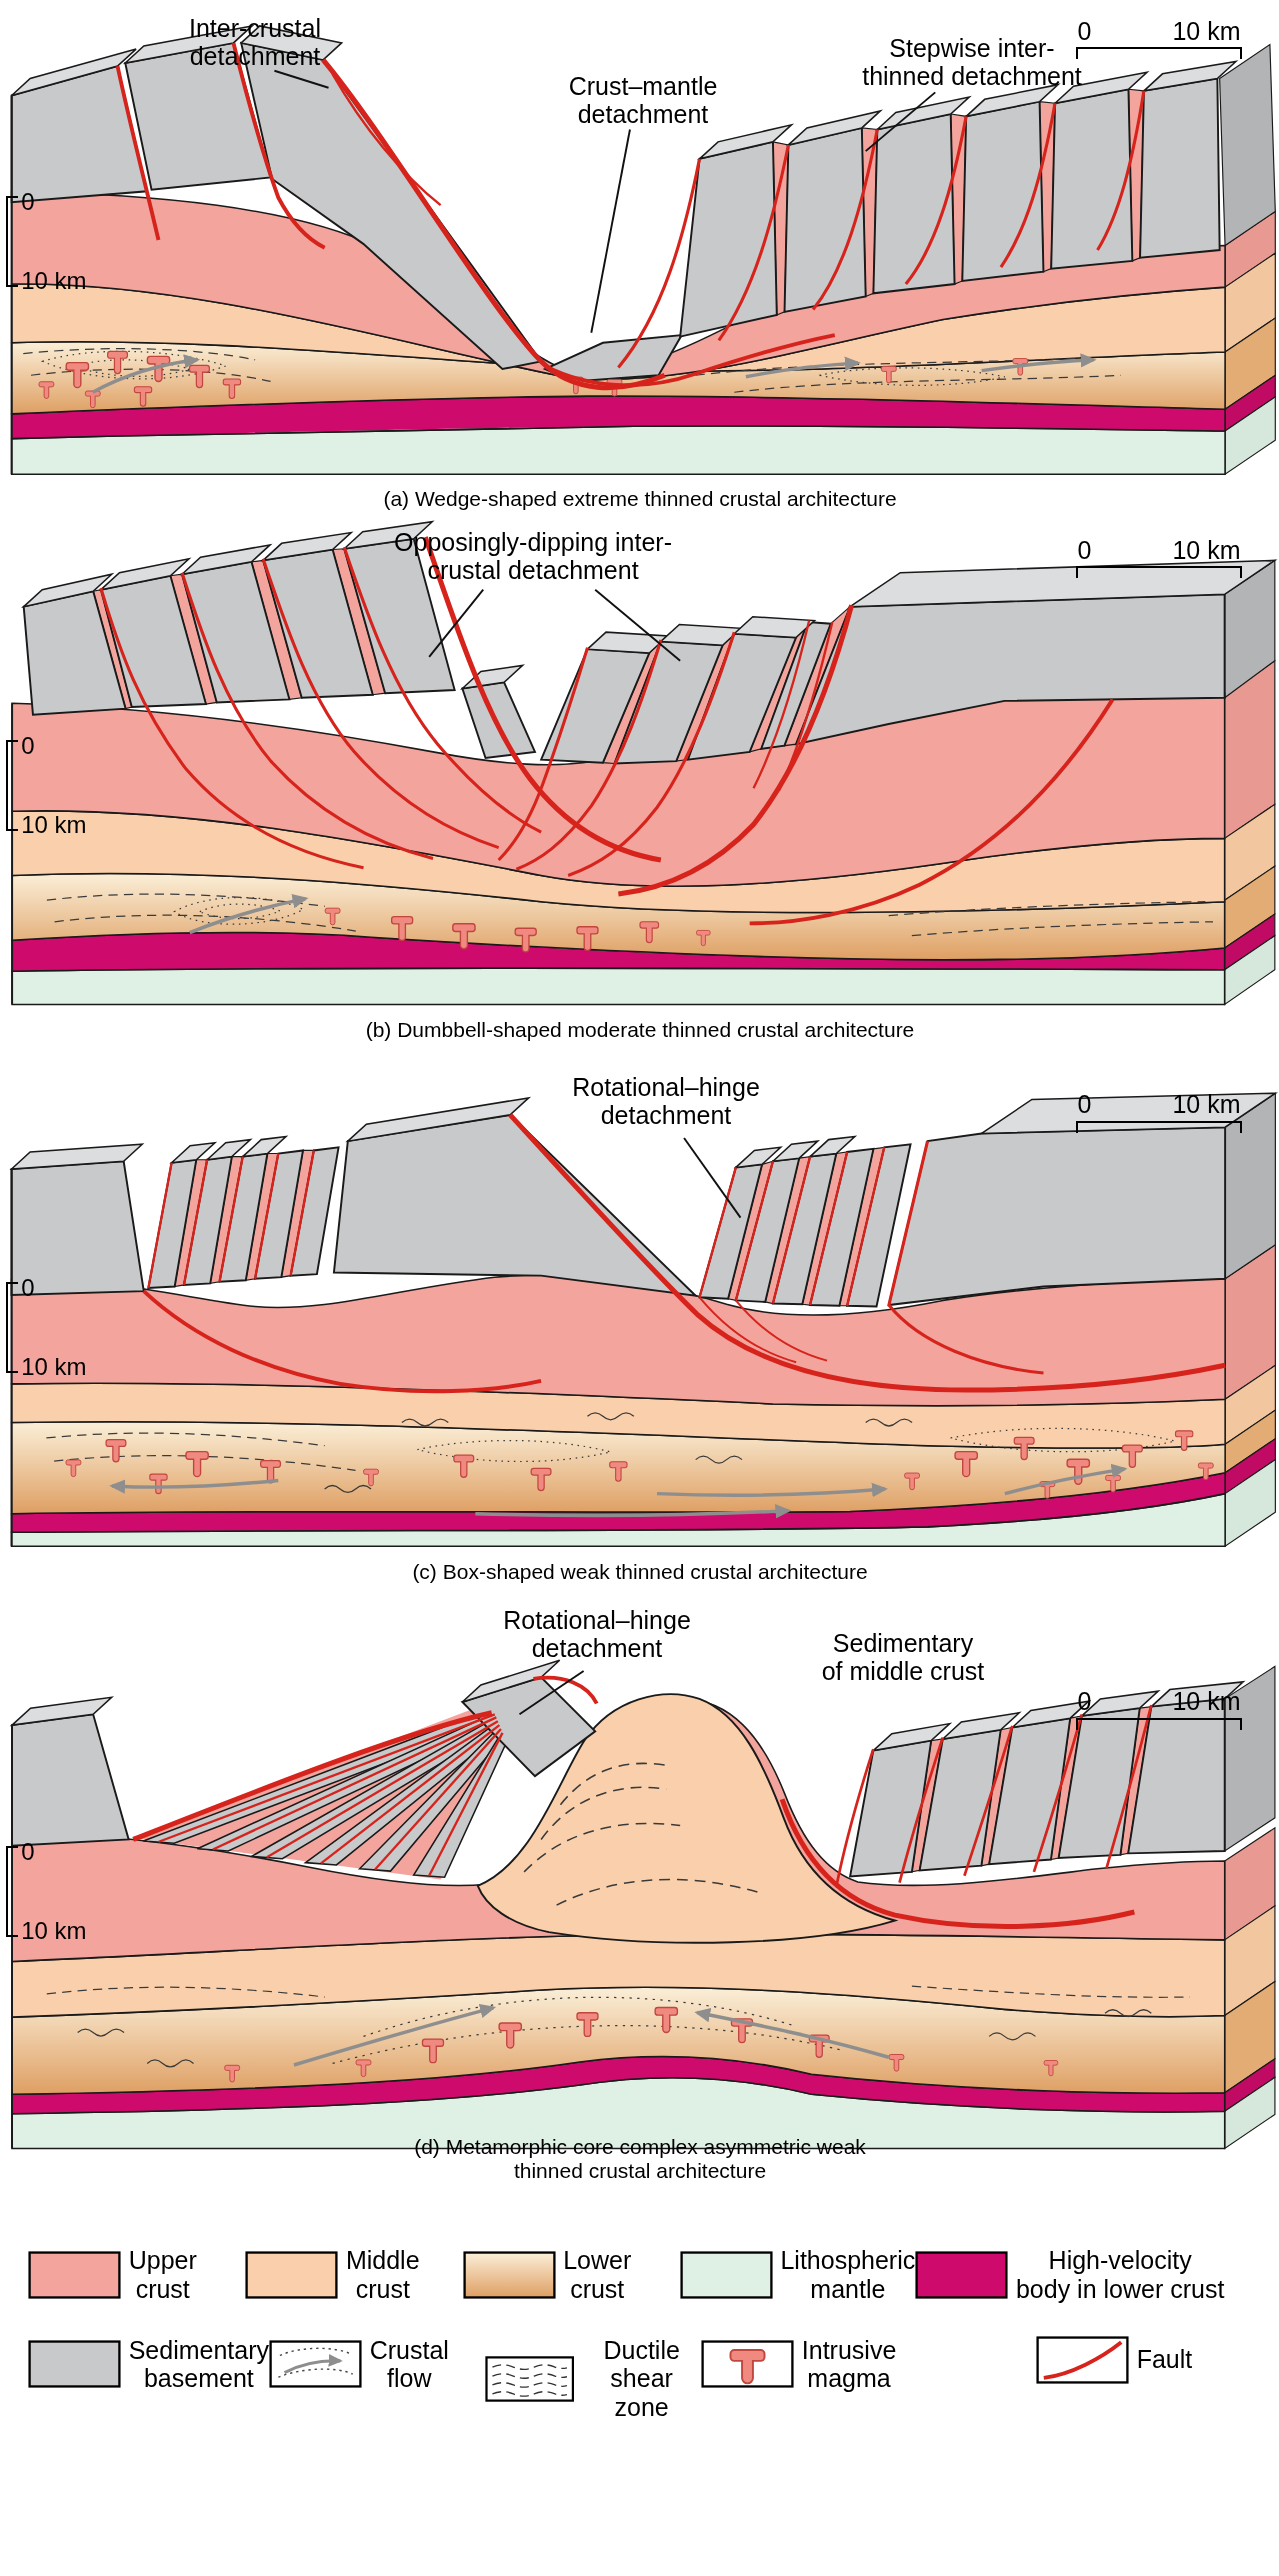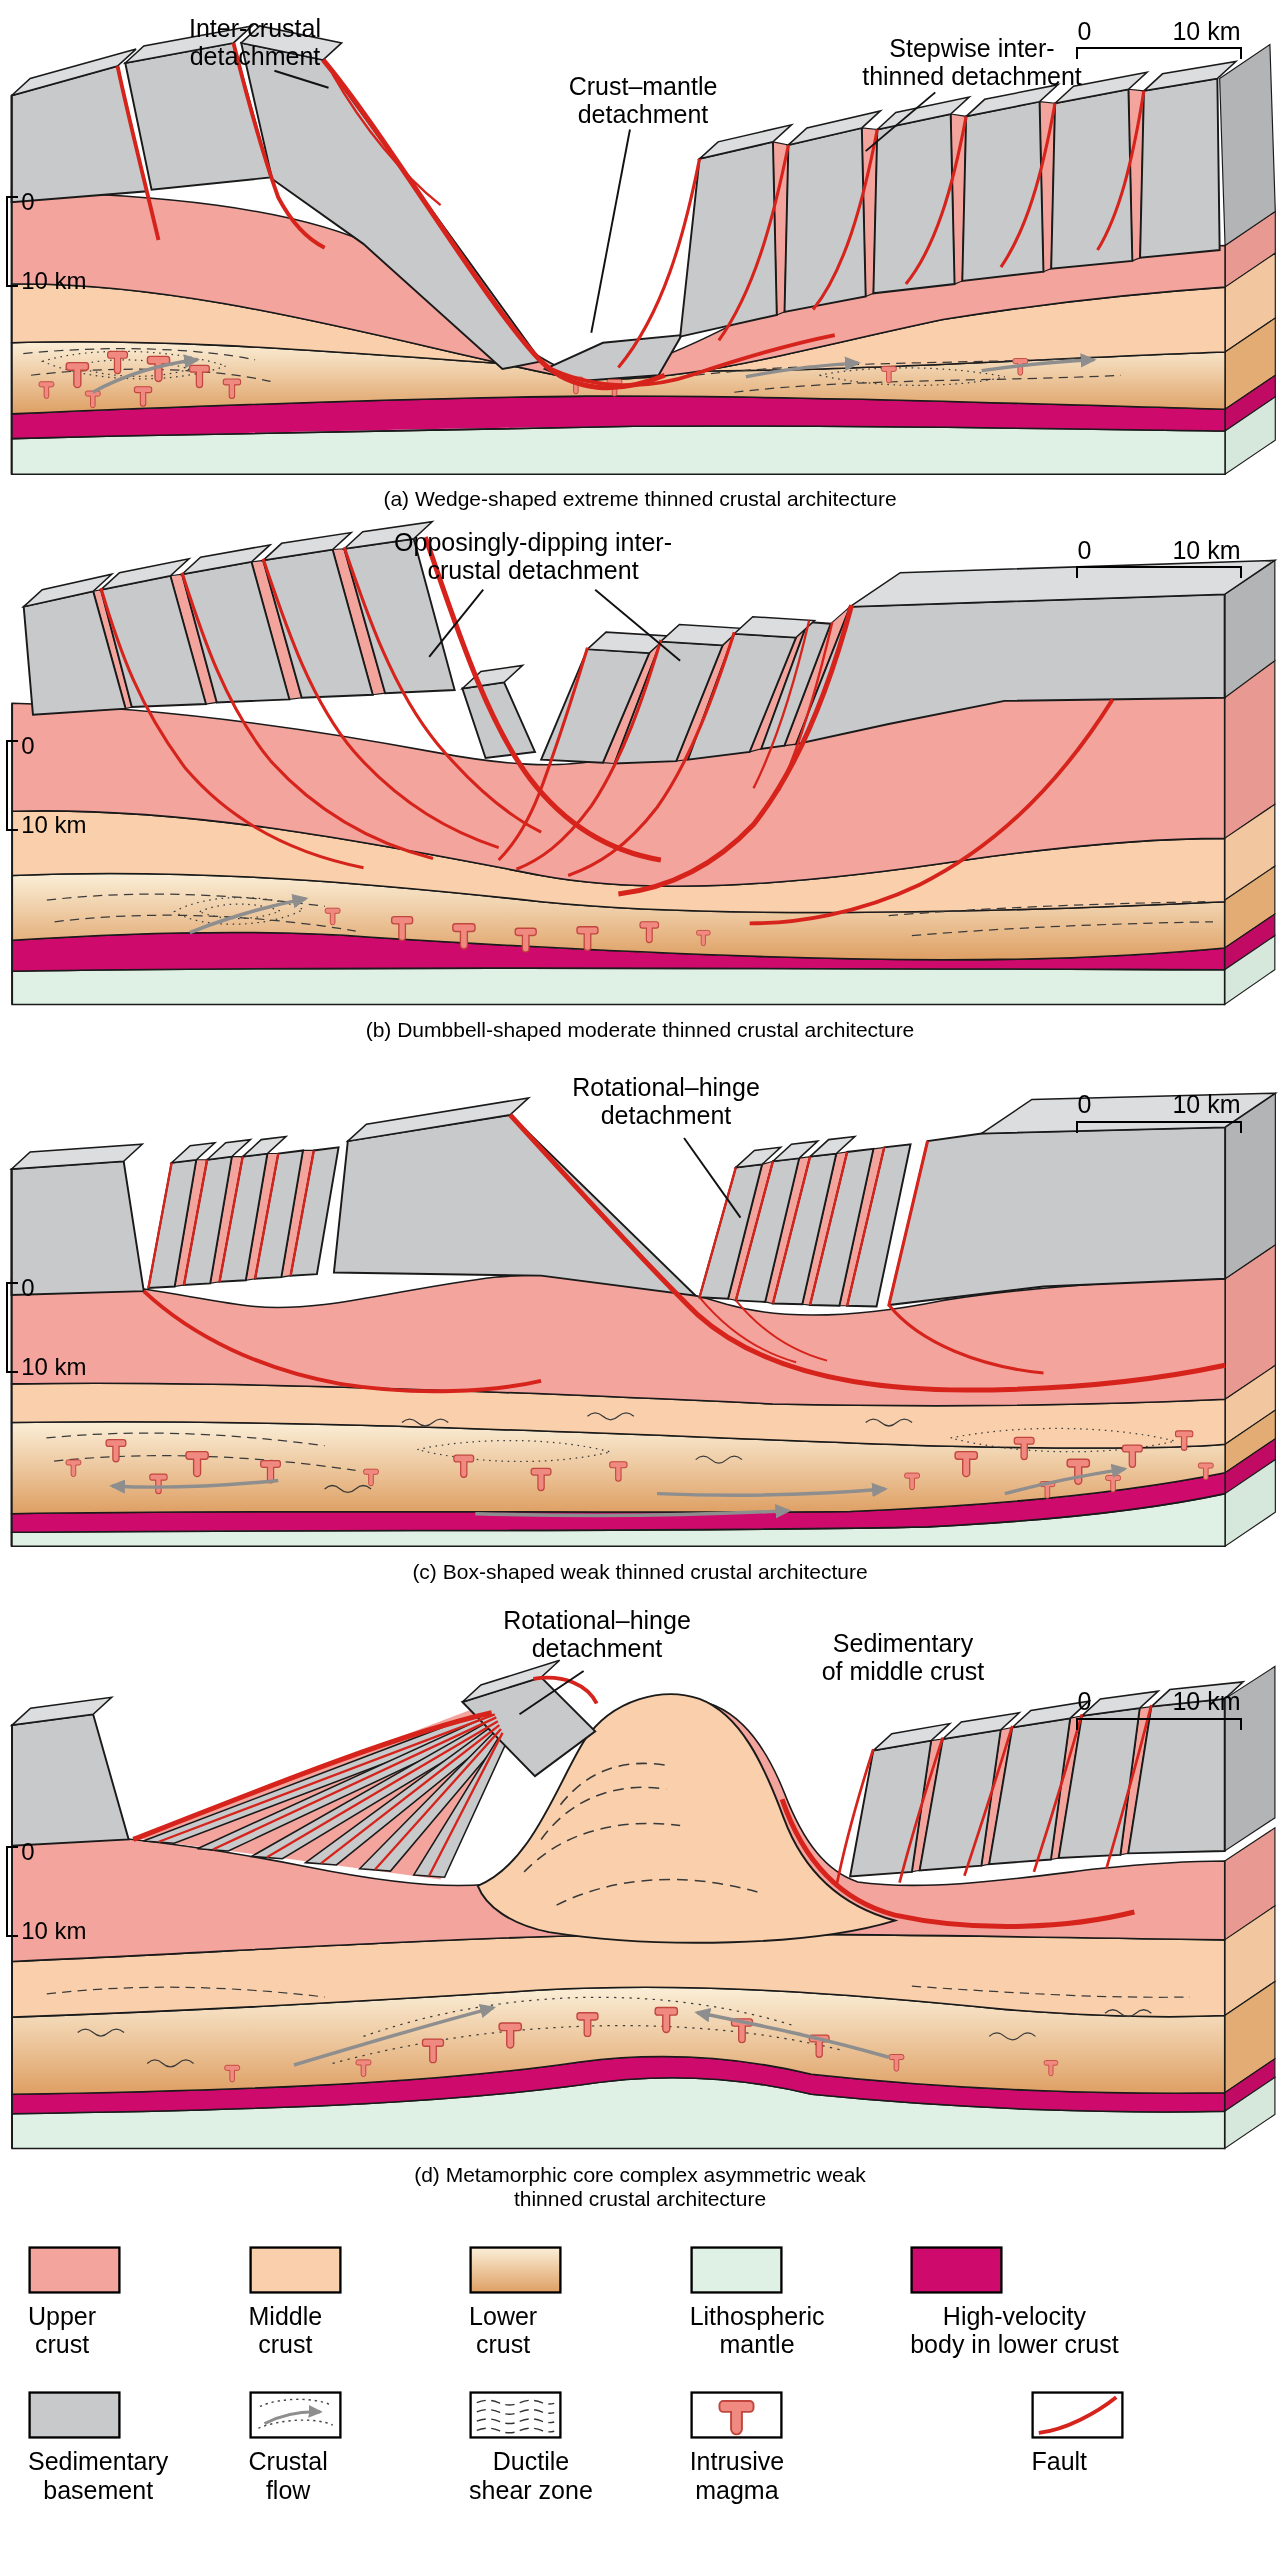--- a/index.html
+++ b/index.html
@@ -15,21 +15,21 @@
   .ds:before,.ds:after{content:"";position:absolute;left:0;width:10px;height:2.3px;background:#000}
   .ds:before{top:0}
   .ds:after{bottom:0}
   .ds span{position:absolute;left:13px;font-size:24px;white-space:nowrap}
   .ds .d0{top:-7.7px}
   .ds .d10{bottom:-7.7px}
   .legend{position:absolute;left:0;top:2226px;width:1280px;height:350px}
   .lrow{display:flex;padding:0 28px;align-items:flex-start}
   .lrow1{margin-top:20px}
   .lrow2{margin-top:32px}
-  .litem{flex:1;display:flex;flex-direction:column;align-items:flex-start;gap:7.7px}
+  .litem{flex:1;display:flex;flex-direction:row;align-items:center;gap:7.7px}
   .litem.wide{flex:1.55}
   .llabel{font-size:25px;text-align:center;white-space:pre-line;line-height:1.15}
   .sw{display:block}
 </style>
 </head>
 <body>
 
 <section class="panel" style="top:12px;height:514px">
   <svg class="art" width="1280" height="473" viewBox="0 0 1656 612">
     <defs>
@@ -598,21 +598,21 @@
       <span>10 km</span>
     </div>
     <div class="sb-bar"></div>
   </div>
 
   <div class="ds" style="top:246px">
     <span class="d0">0</span>
     <span class="d10">10 km</span>
   </div>
 
-  <div class="caption" style="top:563px">(d) Metamorphic core complex asymmetric weak
+  <div class="caption" style="top:535px">(d) Metamorphic core complex asymmetric weak
 thinned crustal architecture</div>
 </section>
 
 <div class="legend">
   <div class="lrow lrow1">
     <div class="litem">
       <svg class="sw" width="93" height="48" viewBox="0 0 120 62">
         <rect x="2" y="2" width="116" height="58" stroke="#000" stroke-width="3" fill="#F2A49D"></rect>
       </svg>
       <div class="llabel">Upper

